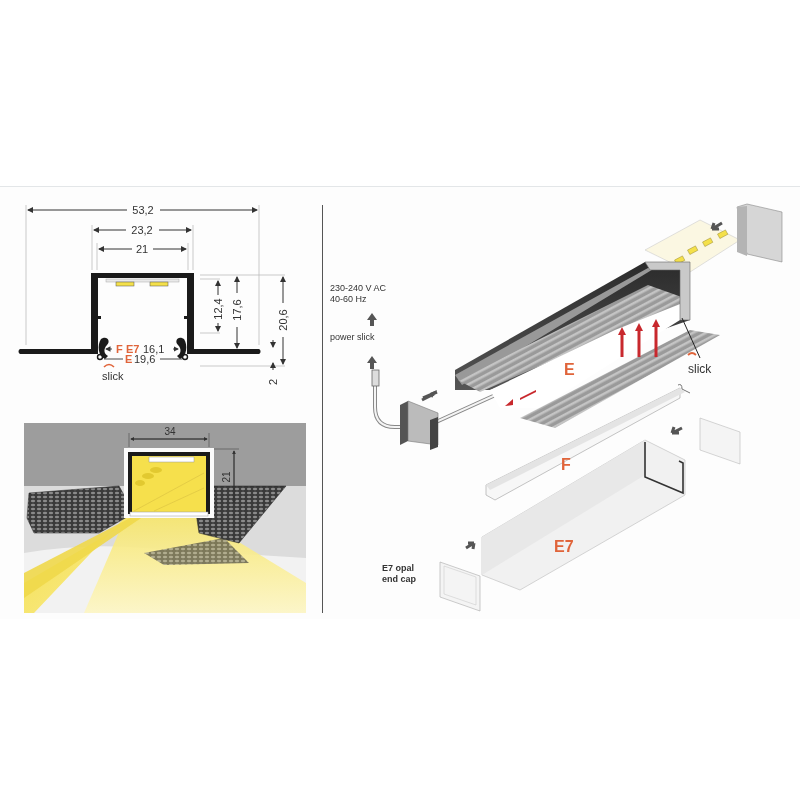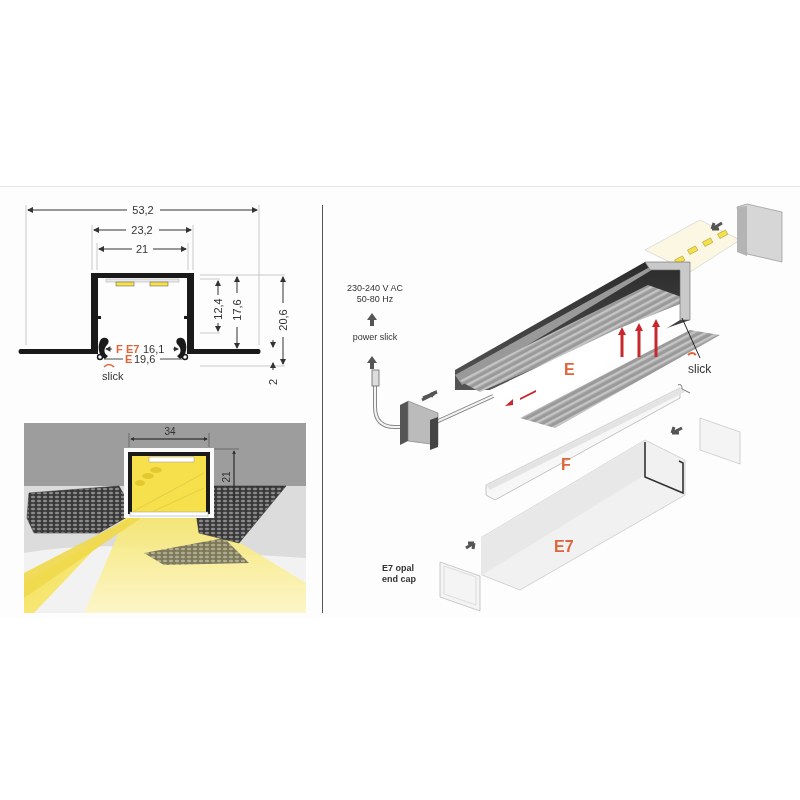--- a/index.html
+++ b/index.html
@@ -3,21 +3,21 @@
 <meta charset="utf-8">
 <style>
   html, body { margin:0; padding:0; background:#ffffff; }
   body { width:800px; height:800px; position:relative; overflow:hidden; font-family:"Liberation Sans", sans-serif; }
   .frame { position:absolute; left:0; top:186px; width:800px; height:432px; background:#fdfdfd; border-top:1px solid #e3e6e8; }
   .divider { position:absolute; left:322px; top:205px; width:1px; height:408px; background:#555; }
   svg { position:absolute; overflow:visible; }
   .dim { font-family:"Liberation Sans", sans-serif; font-size:11px; fill:#333; }
   .lbl { font-family:"Liberation Sans", sans-serif; fill:#333; }
   .orange { fill:#e0643a; font-weight:bold; font-family:"Liberation Sans", sans-serif; }
-  .txt { position:absolute; font-size:9px; color:#333; text-align:center; line-height:11px; font-family:"Liberation Sans", sans-serif; }
+  .txt { position:absolute; font-size:9px; color:#333; line-height:11px; font-family:"Liberation Sans", sans-serif; }
 </style>
 </head>
 <body>
 
 <div class="frame"></div>
 <div class="divider"></div>
 
 <svg width="300" height="200" style="left:20px;top:195px;" viewBox="0 0 300 200">
   <defs>
     <marker id="ah" markerWidth="6" markerHeight="6" refX="5" refY="3" orient="auto">
@@ -144,21 +144,21 @@
   <line x1="183" y1="16" x2="107" y2="16" stroke="#333" stroke-width="0.8" marker-end="url(#ah2)"></line>
   <line x1="190" y1="26" x2="215" y2="26" stroke="#555" stroke-width="0.7"></line>
   <line x1="210" y1="28" x2="210" y2="80" stroke="#333" stroke-width="0.8" marker-end="url(#ah2)"></line>
   <line x1="210" y1="80" x2="210" y2="28" stroke="#333" stroke-width="0.8" marker-end="url(#ah2)"></line>
   <text x="146" y="12" font-size="10" text-anchor="middle" class="lbl">34</text>
   <text transform="translate(206,54) rotate(-90)" font-size="10" text-anchor="middle" class="lbl">21</text>
 </svg>
 
 <div class="txt" style="left:330px;top:283px;width:90px;">
   <div>230-240 V AC</div>
-  <div>50-80 Hz</div>
+  <div>40-60 Hz</div>
 </div>
 <div class="txt" style="left:330px;top:332px;width:90px;">power slick</div>
 <div class="txt" style="left:382px;top:563px;width:60px;text-align:left;font-weight:bold;">
   <div>E7 opal</div>
   <div>end cap</div>
 </div>
 
 <svg width="470" height="420" style="left:330px;top:195px;" viewBox="330 195 470 420">
   <defs>
     <pattern id="ribs" width="6" height="6" patternUnits="userSpaceOnUse" patternTransform="rotate(-28)">

